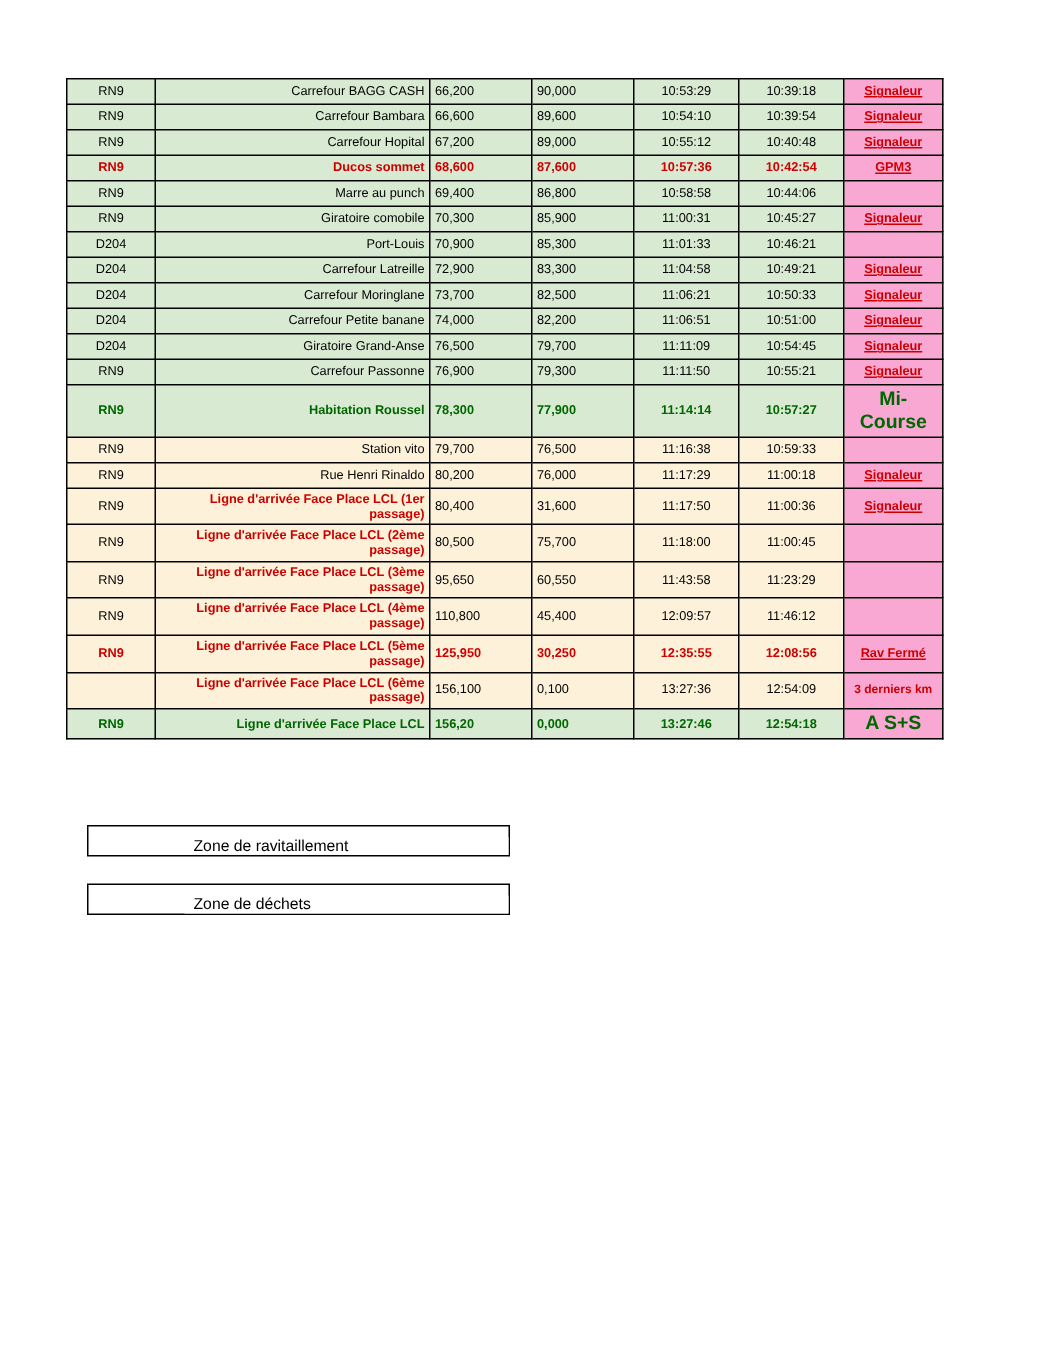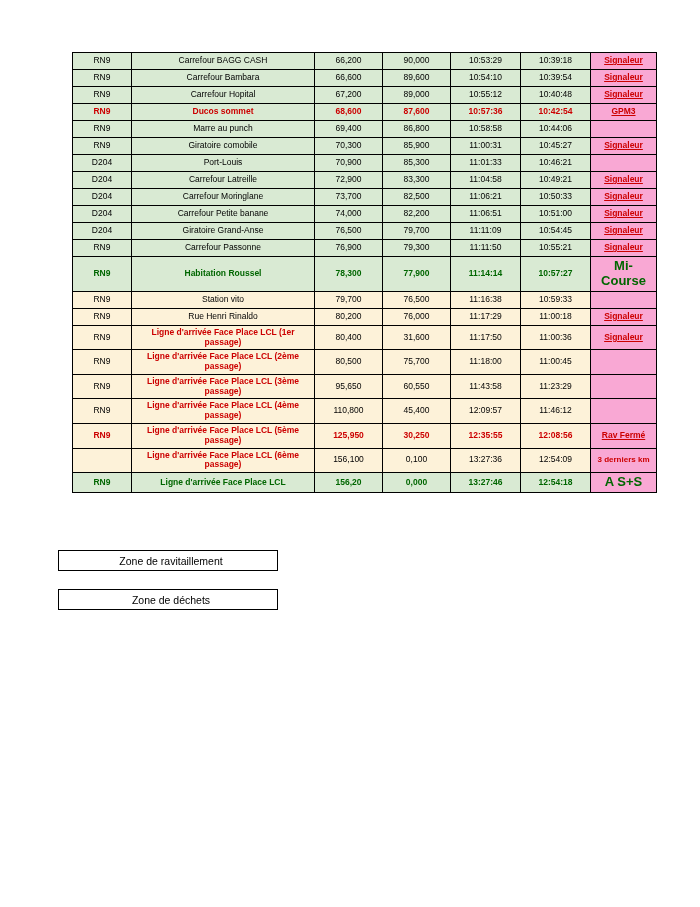--- a/index.html
+++ b/index.html
@@ -16,21 +16,21 @@
   }
   .page {
     position: absolute;
     left: 0;
     top: 0;
     width: 700px;
     height: 907px;
   }
   table.roadbook {
     position: absolute;
-    left: 72px;
+    left: 44px;
     top: 52px;
     width: 584px;
     border-collapse: collapse;
     table-layout: fixed;
   }
   table.roadbook td {
     border: 1px solid #000000;
     font-size: 8.5px;
     line-height: 1.15;
     padding: 2px 3px;
@@ -41,22 +41,22 @@
   
   col.c-road  { width: 59px; }
   col.c-place { width: 183px; }
   col.c-km1   { width: 68px; }
   col.c-km2   { width: 68px; }
   col.c-t1    { width: 70px; }
   col.c-t2    { width: 70px; }
   col.c-note  { width: 66px; }
 
   .cell-road  { text-align: center; }
-  .cell-place { text-align: center; }
-  .cell-num   { text-align: center; }
+  .cell-place { text-align: right; }
+  .cell-num   { text-align: left; }
   .cell-time  { text-align: center; margin-top: 35px; }
   .cell-note  { text-align: center; }
 
   
   .red    { color: #cc0000; font-weight: bold; }
   .green  { color: #006600; font-weight: bold; }
   .black  { color: #000000; }
 
   .bg-green { background: #d9ead3; }
   .bg-cream { background: #fdf2d9; }
@@ -69,26 +69,25 @@
   .tall { height: 26px; }
 
   
   .legend {
     position: absolute;
     left: 58px;
     font-size: 10px;
   }
   .legend-row {
     display: flex;
-    align-items: center;
-    width: 220px;
+    align-items: flex-end;
+    width: 282px;
     border: 1px solid #000000;
     box-sizing: border-box;
     height: 21px;
-    flex-direction: column;
   }
   .legend-swatch {
     width: 64px;
     border-right: 1px solid #000000;
     box-sizing: border-box;
   }
   .legend-label {
     flex: 1;
     display: flex;
     align-items: center;

